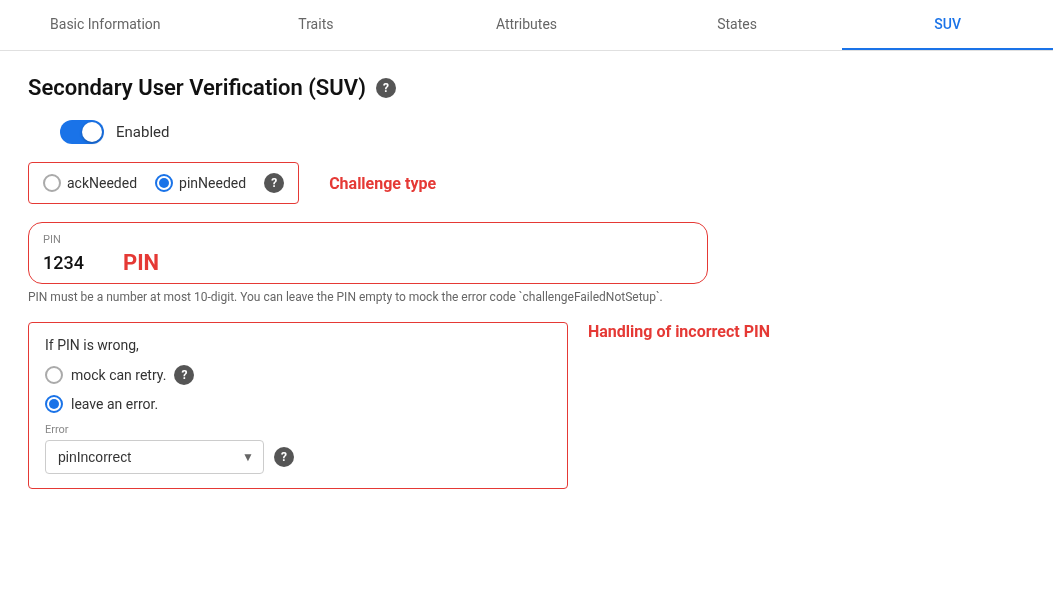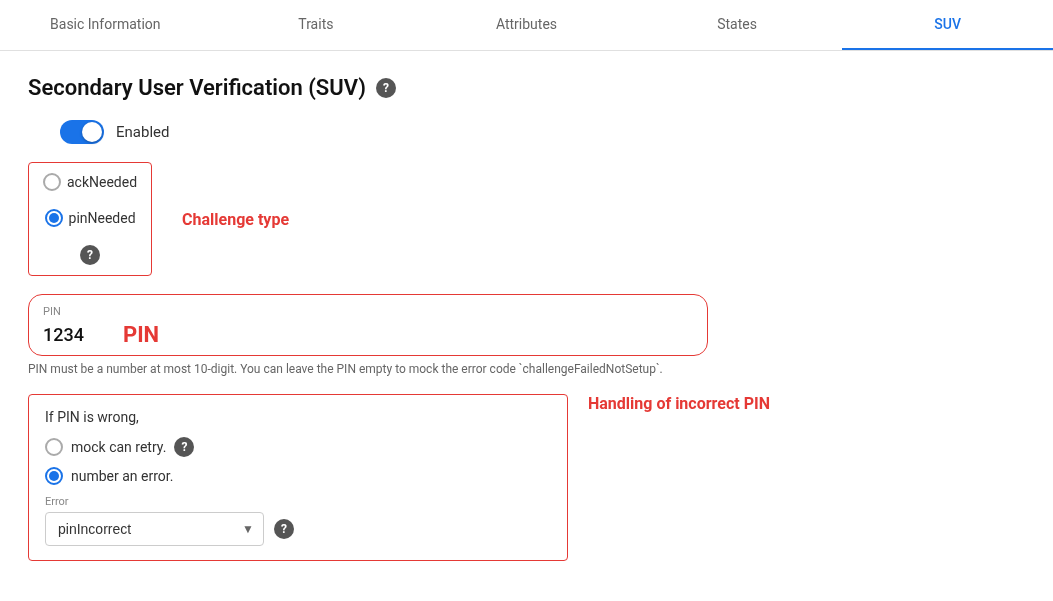--- a/index.html
+++ b/index.html
@@ -116,21 +116,20 @@
       gap: 20px;
       margin-bottom: 18px;
     }
     .radio-box {
       border: 1.5px solid #e53935;
       border-radius: 4px;
       padding: 10px 14px;
       display: flex;
       align-items: center;
       gap: 18px;
-      flex-direction: column;
     }
     .radio-option {
       display: flex;
       align-items: center;
       gap: 6px;
       cursor: pointer;
       font-size: 14px;
       color: #333;
     }
     .radio-circle {
@@ -334,21 +333,21 @@
       <div class="incorrect-title">If PIN is wrong,</div>
 
       <div class="radio-row">
         <div class="radio-circle"></div>
         <span class="radio-row-label">mock can retry.</span>
         <span class="help-icon">?</span>
       </div>
 
       <div class="radio-row">
         <div class="radio-circle selected"></div>
-        <span class="radio-row-label">number an error.</span>
+        <span class="radio-row-label">leave an error.</span>
       </div>
 
       <div class="error-group">
         <span class="error-field-label">Error</span>
         <div class="error-select-row">
           <div class="select-wrapper">
             <select class="error-select">
               <option>pinIncorrect</option>
               <option>challengeFailedNotSetup</option>
               <option>other</option>

